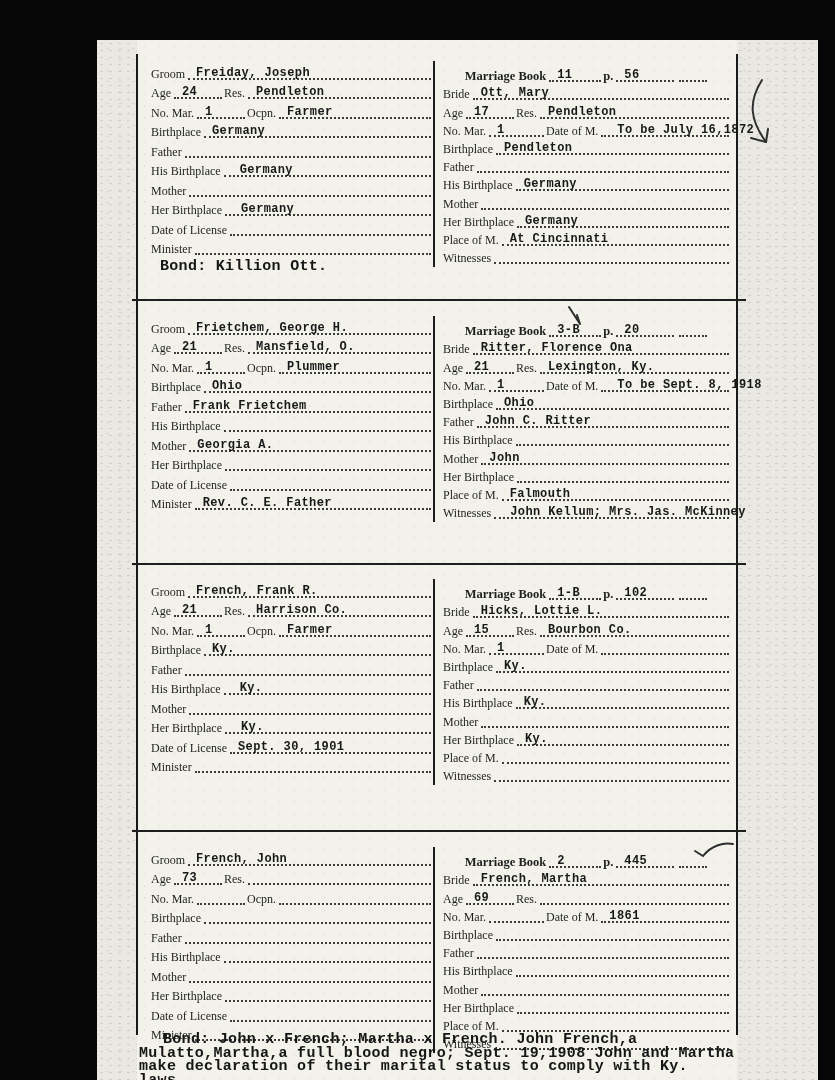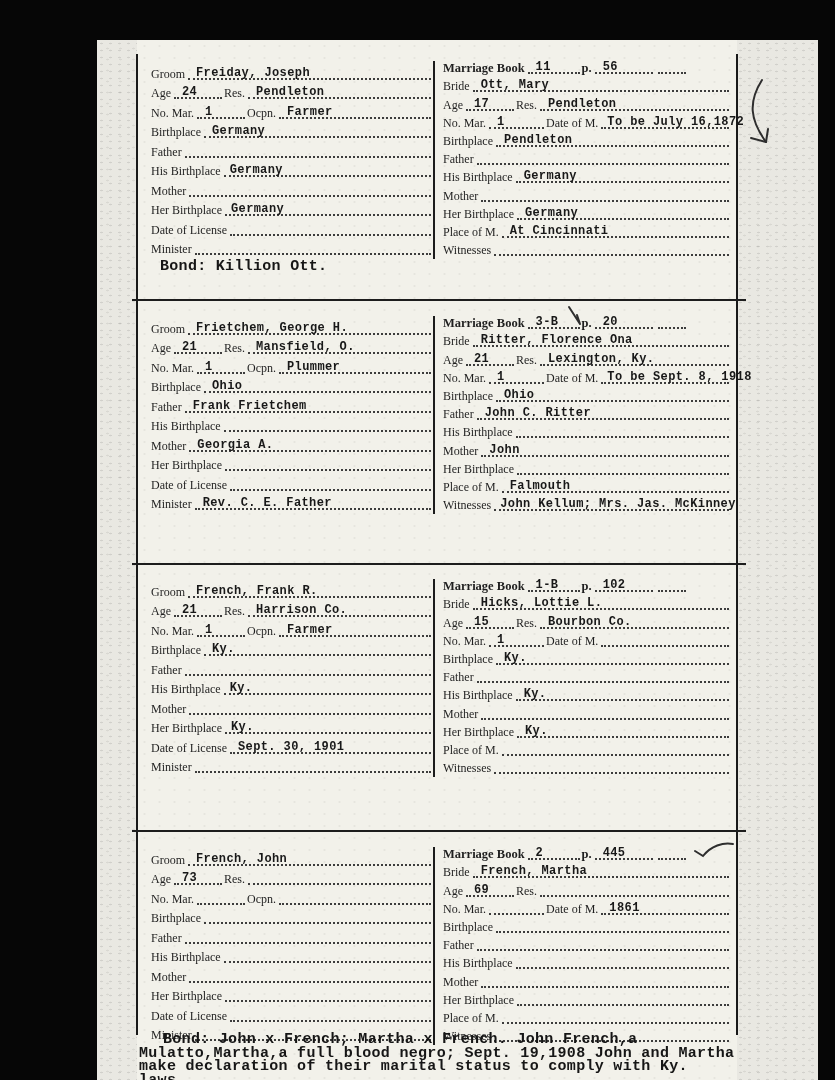--- a/index.html
+++ b/index.html
@@ -45,22 +45,22 @@
   .f{
     flex:1 1 auto;border-bottom:2px dotted #3c3c3c;margin:0 2px 3px 3px;
     position:relative;min-width:0;
   }
   .fx48{flex:0 0 48px;} .fx55{flex:0 0 55px;} .fx52{flex:0 0 52px;} .fx58{flex:0 0 58px;} .fx28{flex:0 0 28px;}
   .v{
     font-family:"Liberation Mono","DejaVu Sans Mono", monospace;
     font-size:12px;font-weight:700;letter-spacing:0.4px;color:#181818;
     position:absolute;left:8px;bottom:-2px;white-space:nowrap;
   }
-  .v.tight{left:6px;}
-  .hdr{justify-content:flex-start;height:17px;margin-top:2px;}
+  .v.tight{left:16px;}
+  .hdr{justify-content:center;height:17px;margin-top:10px;}
   .hdr .l{font-size:12.5px;font-weight:700;}
   .bond{
     position:absolute;
     font-family:"Liberation Mono","DejaVu Sans Mono", monospace;
     font-size:15px;font-weight:700;color:#161616;letter-spacing:0.3px;
   }
   .bond1{left:63px;top:218px;}
   .bond4{left:42px;top:993px;width:604px;line-height:13.5px;text-indent:24px;}
   .pen{position:absolute;pointer-events:none;}
 </style>

